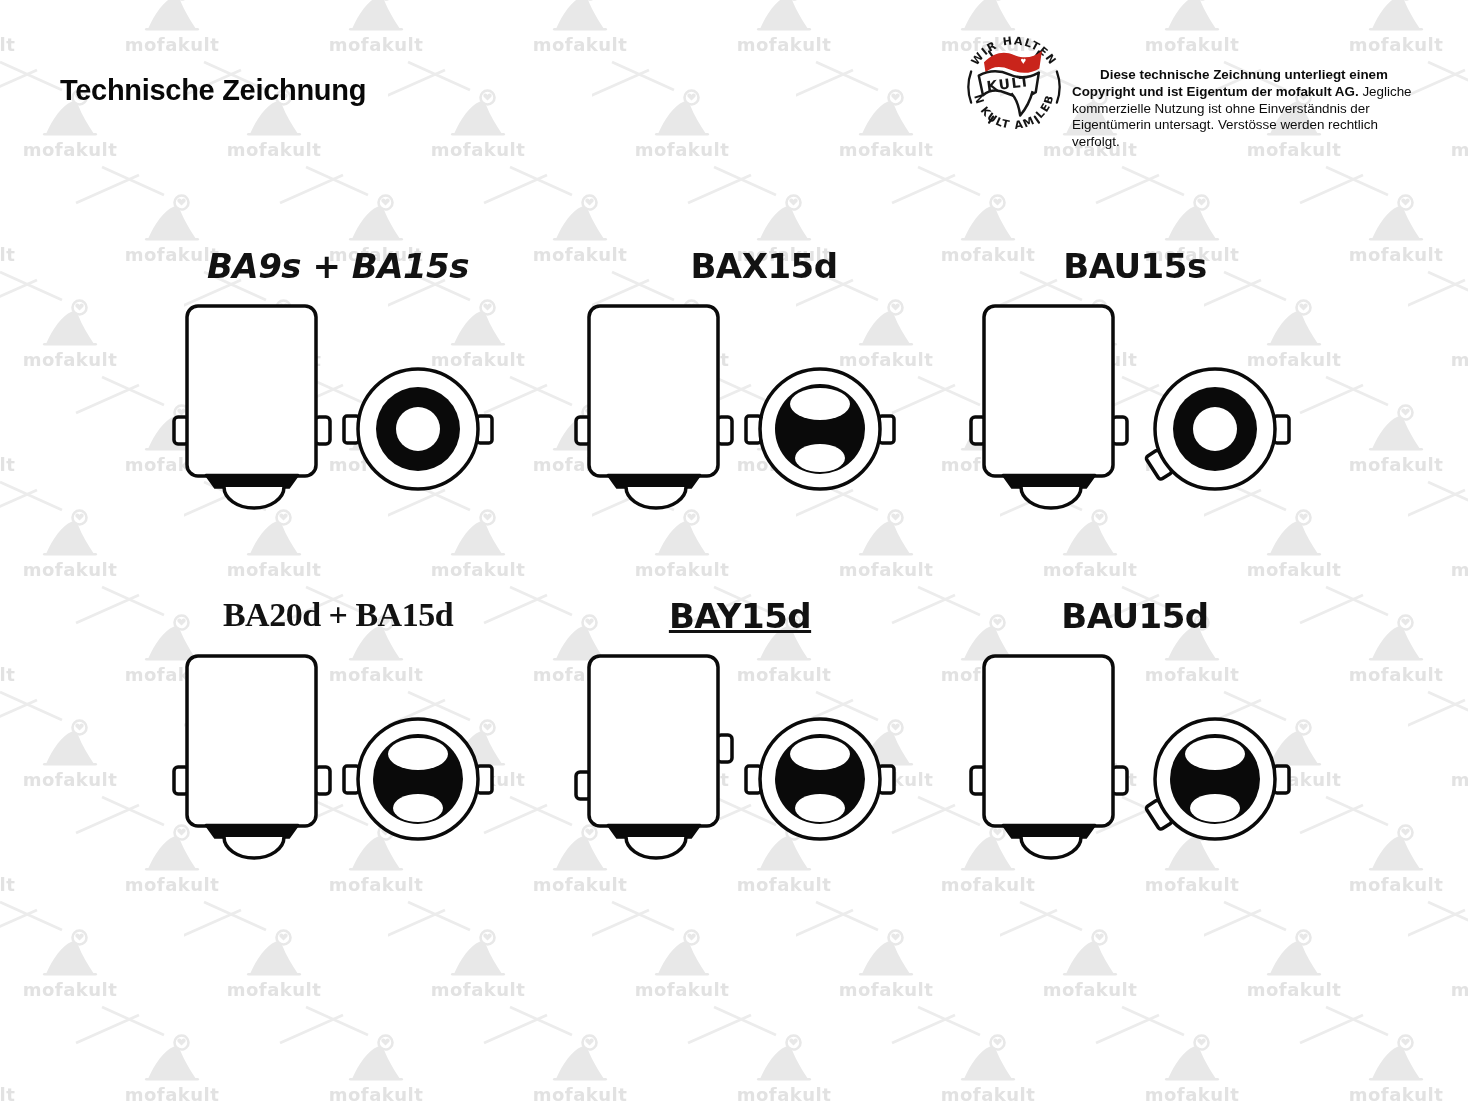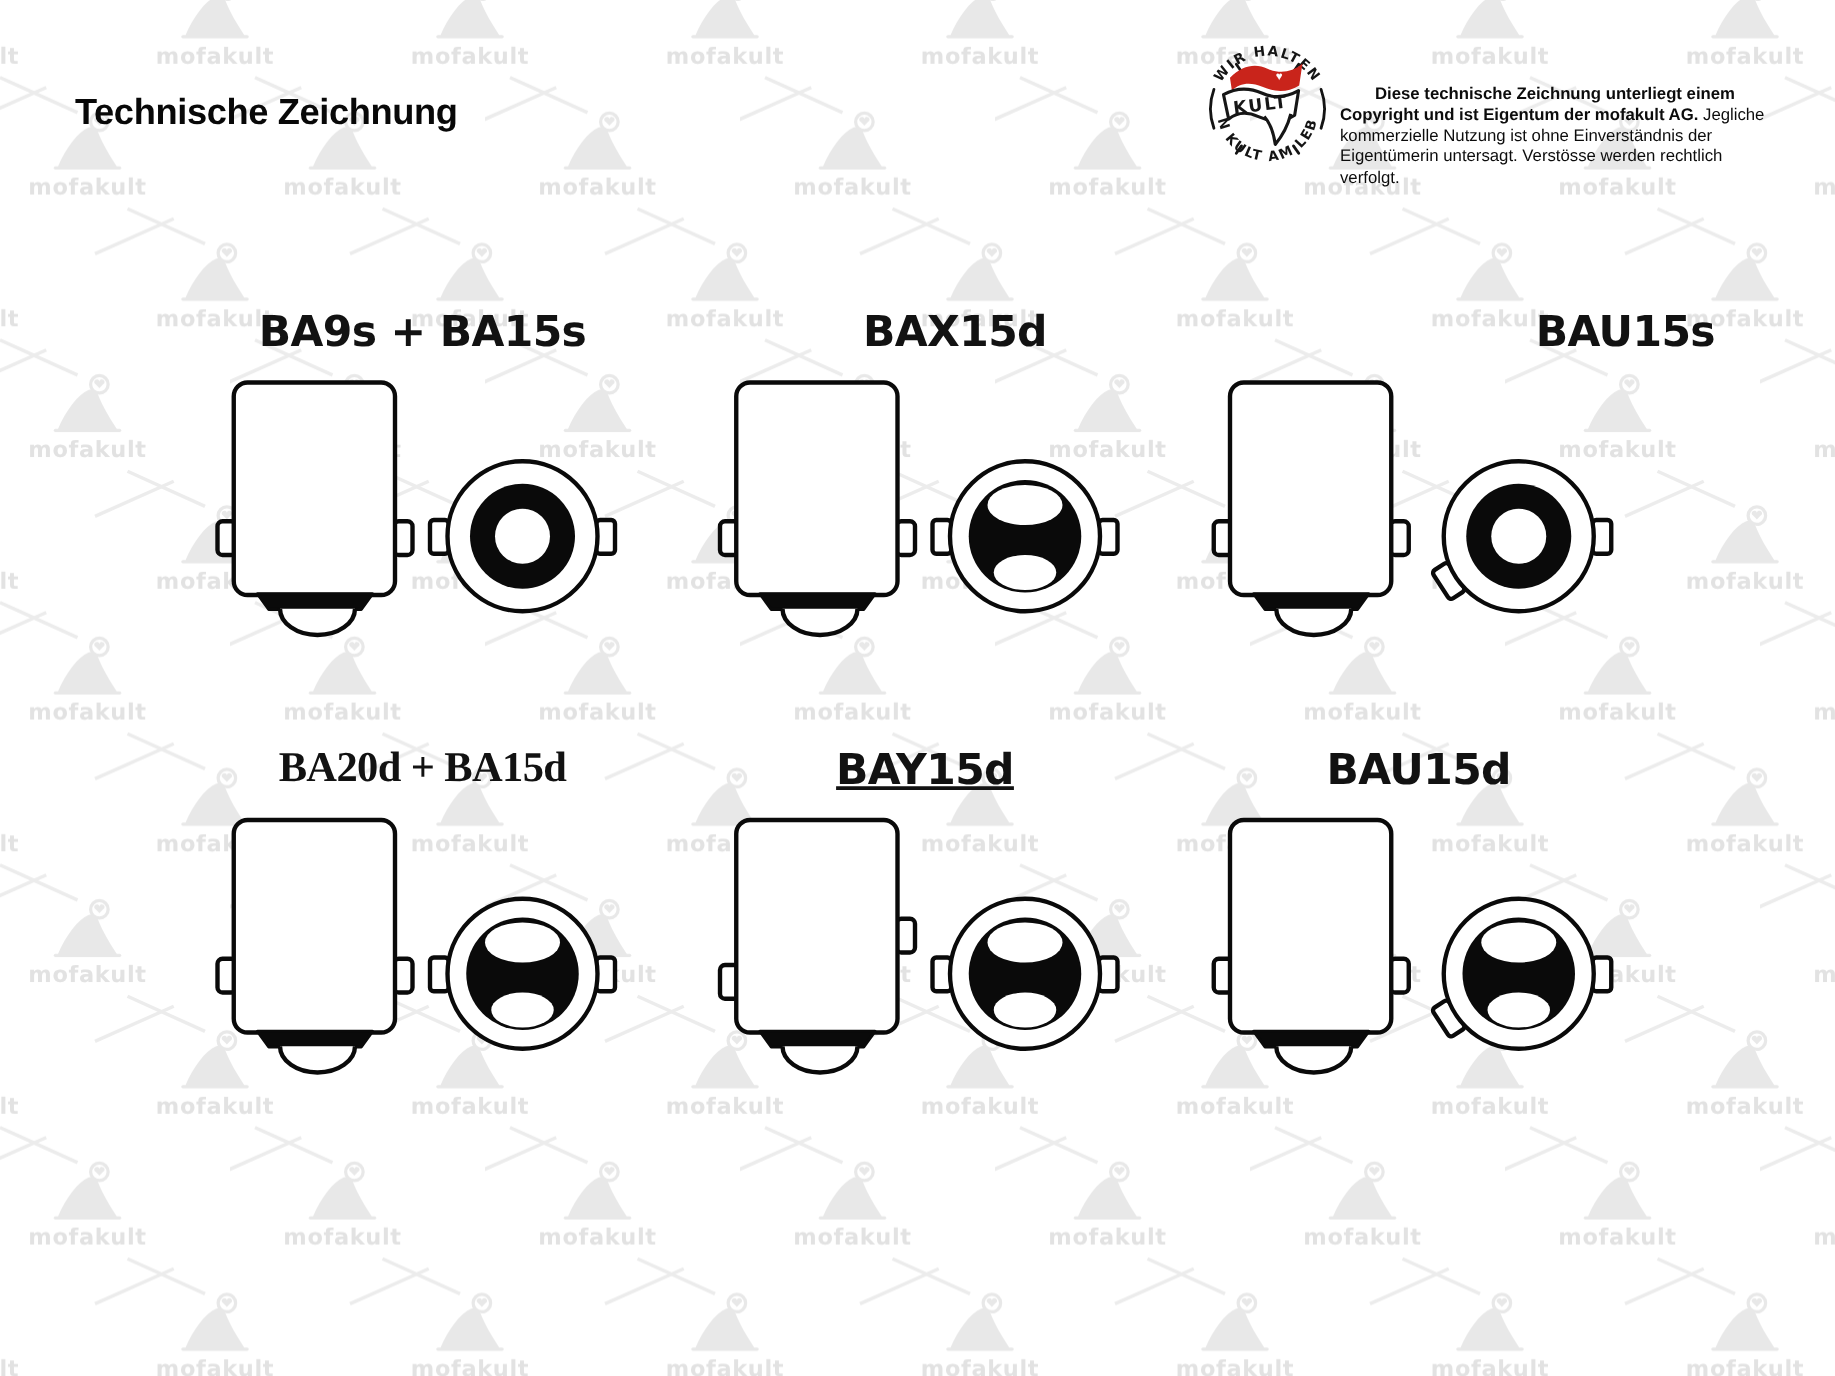--- a/index.html
+++ b/index.html
@@ -123,23 +123,23 @@
         <path d="M 26 34 C 36 24 46 23 55 27 C 64 31 74 30 82 23 L 79.5 40 C 70 46 60 45 51 41 C 42 37 33 38 27.5 44 Z" fill="#c9241b"></path>
         <text x="64" y="35.5" text-anchor="middle" font-size="9" fill="#ffffff">♥</text>
         <path d="M 21 47 C 32 41 42 42 51 46 C 60 50 70 49 79 44 L 76 63 C 67 69 57 68 48 64 C 39 60 31 61 25 66 Z" fill="#ffffff" stroke="#161616" stroke-width="2.4" stroke-linejoin="round"></path>
         <path d="M 73 62 C 70.5 72 66.5 79 61 85.5 C 59.5 75 57 69 52.5 64" fill="#ffffff" stroke="#161616" stroke-width="2.4" stroke-linejoin="round"></path>
         <text class="stamp-kult" x="50" y="59.5" text-anchor="middle" transform="rotate(-7 50 57)">KULT</text>
       </g>
     </svg>
 
     <p class="copyright"><b>Diese technische Zeichnung unterliegt einem Copyright und ist Eigentum der mofakult AG.</b> <span>Jegliche kommerzielle Nutzung ist ohne Einverständnis der Eigentümerin untersagt. Verstösse werden rechtlich verfolgt.</span></p>
 
-    <div class="diagram-label" style="left:138px;top:246px;">BA9s + BA15s</div>
+    <div class="diagram-label" style="left:138px;top:246px;font-style:italic;">BA9s + BA15s</div>
     <div class="diagram-label" style="left:564px;top:246px;">BAX15d</div>
-    <div class="diagram-label" style="left:972px;top:246px;text-align:right;">BAU15s</div>
+    <div class="diagram-label" style="left:935px;top:246px;">BAU15s</div>
 
     <svg class="cell-svg" style="left:158px;top:303px;" viewBox="0 0 360 212">
       <use href="#side-level"></use>
       <g transform="translate(178,0)">
         <use href="#base-circle-opposite"></use>
         <use href="#inner-ring"></use>
       </g>
     </svg>
     <svg class="cell-svg" style="left:560px;top:303px;" viewBox="0 0 360 212">
       <use href="#side-level"></use>

